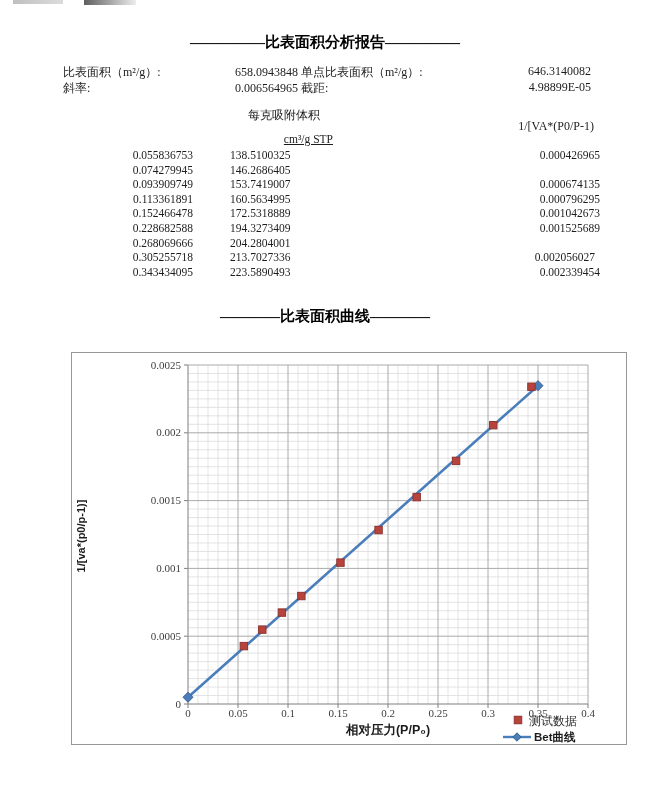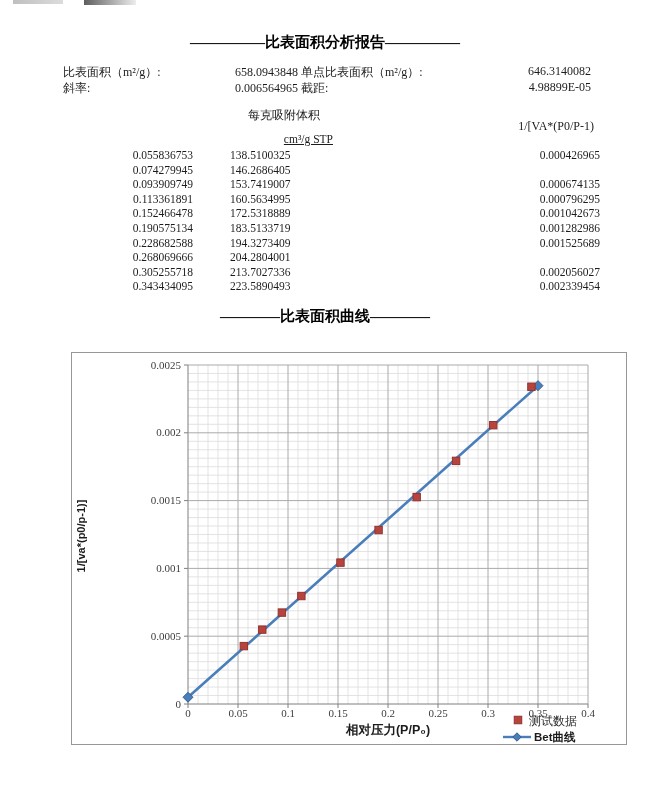--- a/index.html
+++ b/index.html
@@ -74,25 +74,20 @@
       </div>
       <div class="t-row">
         <span class="cell1">0.113361891</span>
         <span class="cell2">160.5634995</span>
         <span class="cell3">0.000796295</span>
       </div>
       <div class="t-row">
         <span class="cell1">0.152466478</span>
         <span class="cell2">172.5318889</span>
         <span class="cell3">0.001042673</span>
-      </div>
-      <div class="t-row">
-        <span class="cell1">0.190575134</span>
-        <span class="cell2">183.5133719</span>
-        <span class="cell3">0.001282986</span>
       </div>
       <div class="t-row">
         <span class="cell1">0.228682588</span>
         <span class="cell2">194.3273409</span>
         <span class="cell3">0.001525689</span>
       </div>
       <div class="t-row">
         <span class="cell1">0.268069666</span>
         <span class="cell2">204.2804001</span>
       </div>

